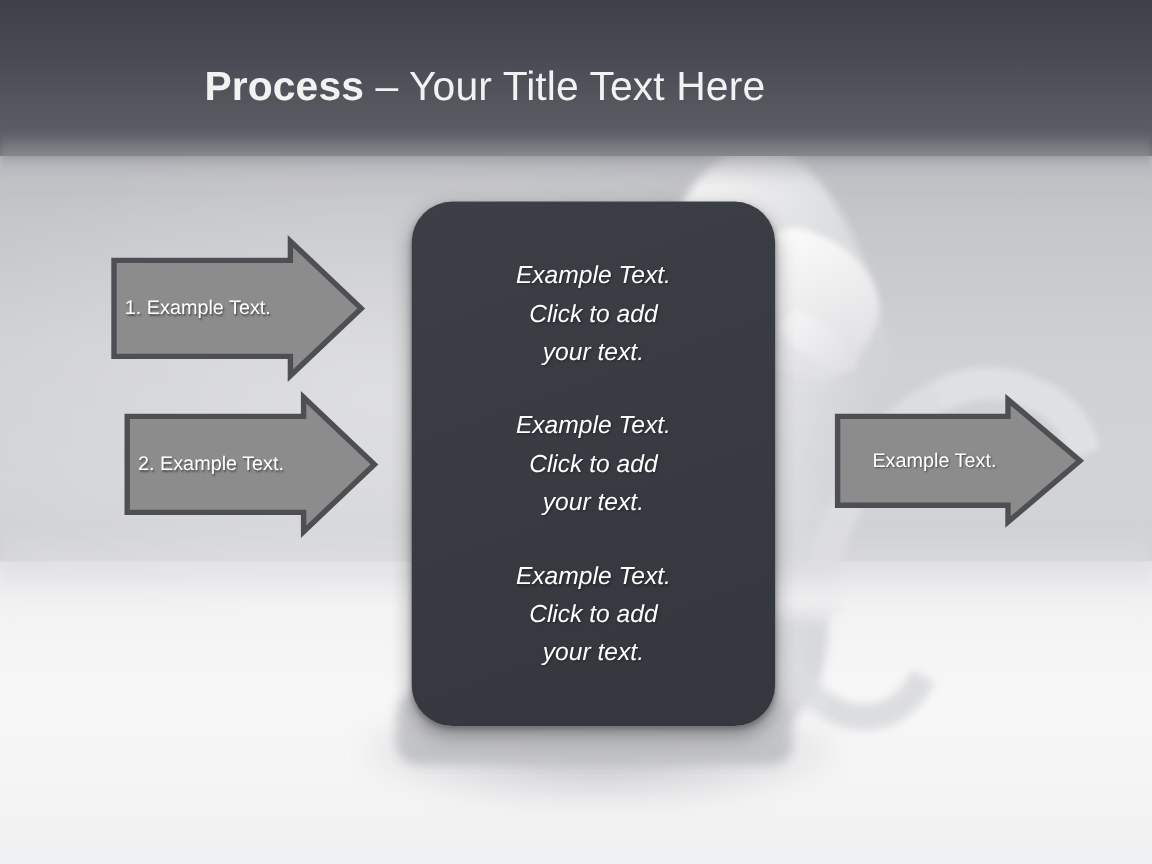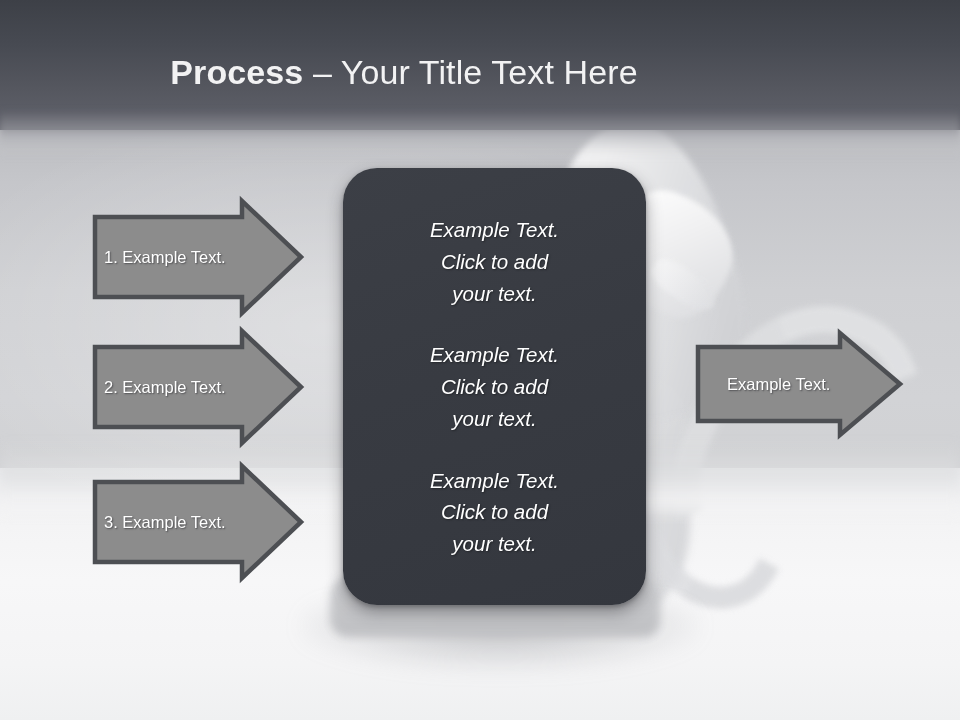--- a/index.html
+++ b/index.html
@@ -169,21 +169,21 @@
     font-size:16.5px;
     white-space:nowrap;
     text-shadow:1px 1px 1.6px rgba(40,40,45,.62);
     z-index:2;
   }
 
   .arrow-left  { width:212px; height:118px; }
   .arrow-left .arrow-label { margin-left:12px; }
 
   .arrow-a1 { left:92px;  top:198px; }
-  .arrow-a2 { left:92px;  top:328px; }
+  .arrow-a2 { left:103px;  top:328px; }
   .arrow-a3 { left:92px;  top:463px; }
 
   .arrow-right { left:695px; top:330px; width:208px; height:108px; }
   .arrow-right .arrow-label { margin-left:32px; }
 
   
   .center-panel {
     position:absolute; left:343px; top:168px;
     width:303px; height:437px;
     background:linear-gradient(160deg,#3c3f46 0%, #383b42 45%, #34373e 100%);
@@ -236,26 +236,20 @@
     <span class="arrow-label">1. Example Text.</span>
   </div>
 
   <div class="arrow arrow-left arrow-a2">
     <svg width="212" height="118" viewBox="0 0 212 118">
       <polygon points="3,19 150,19 150,3 209,59 150,115 150,99 3,99" fill="#8c8c8c" stroke="#4d4f53" stroke-width="4.5" stroke-linejoin="miter"></polygon>
     </svg>
     <span class="arrow-label">2. Example Text.</span>
   </div>
 
-  <div class="arrow arrow-left arrow-a3">
-    <svg width="212" height="118" viewBox="0 0 212 118">
-      <polygon points="3,19 150,19 150,3 209,59 150,115 150,99 3,99" fill="#8c8c8c" stroke="#4d4f53" stroke-width="4.5" stroke-linejoin="miter"></polygon>
-    </svg>
-    <span class="arrow-label">3. Example Text.</span>
-  </div>
 
   <div class="center-panel">
     <div class="panel-block">Example Text.
 Click  to add
 your text.</div>
     <div class="panel-block">Example Text.
 Click  to add
 your text.</div>
     <div class="panel-block">Example Text.
 Click  to add

